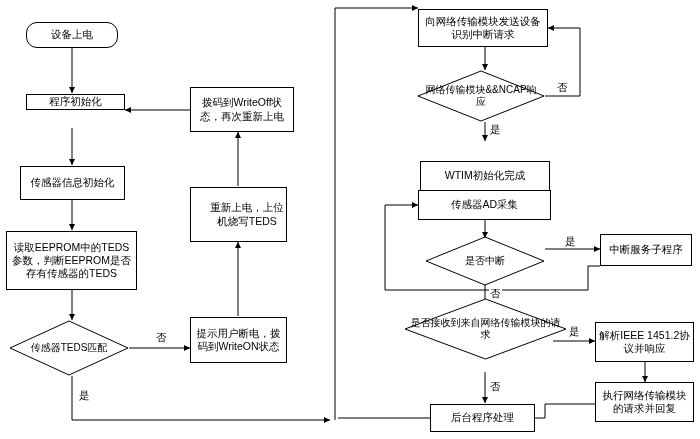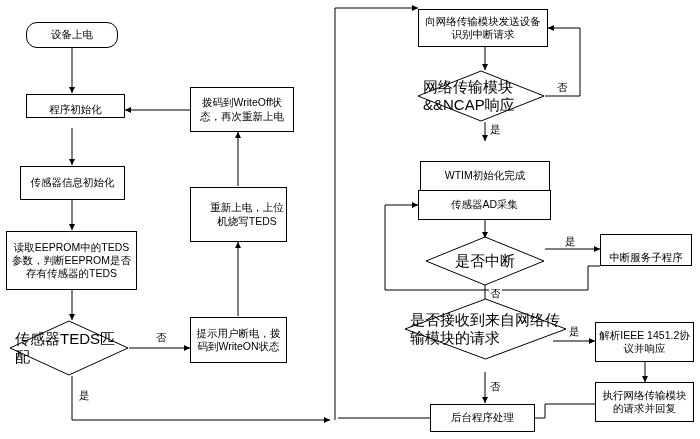--- a/index.html
+++ b/index.html
@@ -49,22 +49,22 @@
     left: 0; top: 0;
     width: 100%; height: 100%;
   }
   .diamond .dlabel {
     position: absolute;
     left: 0; top: 0;
     width: 100%; height: 100%;
     display: flex;
     align-items: center;
     justify-content: center;
-    text-align: left;
-    font-size: 15px;
+    text-align: center;
+    font-size: 10px;
     line-height: 1.2;
     color: #000000;
     padding: 0 6px;
     box-sizing: border-box;
   }
   .edge-label {
     position: absolute;
     font-size: 10.5px;
     color: #000000;
     background: #ffffff;
@@ -130,21 +130,21 @@
       <path d="M485,372 L485,403" marker-end="url(#arrow)"></path>
 
       <path d="M430,418 L338,418"></path>
     </g>
   </svg>
 
   <div class="node rounded" style="left:26px; top:22px; width:92px; height:26px;">
     <span>设备上电</span>
   </div>
 
-  <div class="node" style="left:26px; top:94px; width:99px; height:24px;align-items:flex-end;">
+  <div class="node" style="left:26px; top:94px; width:99px; height:16px;">
     <span>程序初始化</span>
   </div>
 
   <div class="node" style="left:20px; top:166px; width:105px; height:34px;">
     <span>传感器信息初始化</span>
   </div>
 
   <div class="node" style="left:6px; top:231px; width:131px; height:59px;">
     <span>读取EEPROM中的TEDS参数，判断EEPROM是否存有传感器的TEDS</span>
   </div>
@@ -187,21 +187,21 @@
     <span>传感器AD采集</span>
   </div>
 
   <div class="diamond" style="left:425px; top:236px; width:120px; height:50px;">
     <svg class="dshape" viewBox="0 0 120 50" preserveAspectRatio="none">
       <polygon points="60,1 119,25 60,49 1,25" fill="#ffffff" stroke="#000000" stroke-width="1"></polygon>
     </svg>
     <div class="dlabel">是否中断</div>
   </div>
 
-  <div class="node" style="left:600px; top:234px; width:92px; height:32px;align-items:flex-end;">
+  <div class="node" style="left:600px; top:234px; width:92px; height:32px;">
     <span>中断服务子程序</span>
   </div>
 
   <div class="diamond" style="left:404px; top:298px; width:163px; height:62px;">
     <svg class="dshape" viewBox="0 0 163 62" preserveAspectRatio="none">
       <polygon points="81.5,1 162,31 81.5,61 1,31" fill="#ffffff" stroke="#000000" stroke-width="1"></polygon>
     </svg>
     <div class="dlabel">是否接收到来自网络传输模块的请求</div>
   </div>
 

